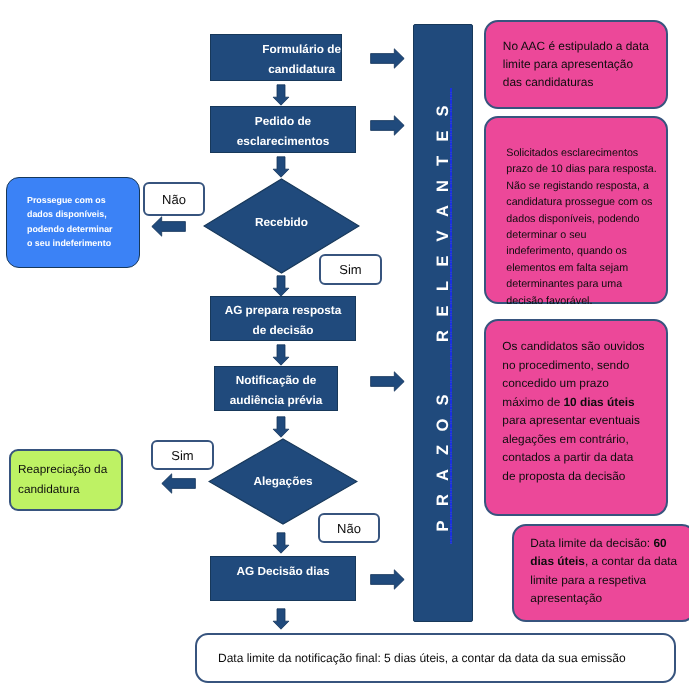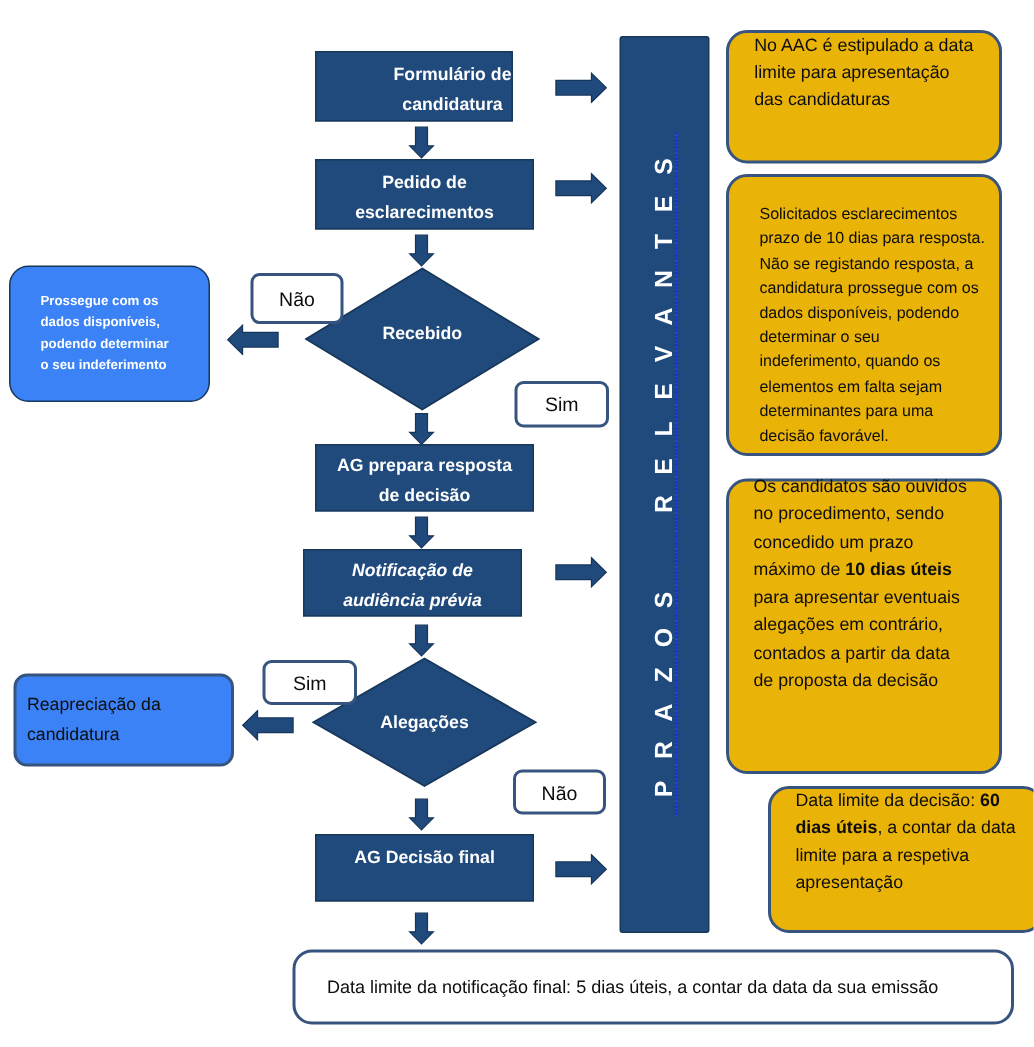--- a/index.html
+++ b/index.html
@@ -43,29 +43,29 @@
   }
   .outcome span{display:block;padding:0 0 0 0;}
 
   
   .wbox{
     position:absolute;background:#FFFFFF;
     border:2.3px solid #37547E;border-radius:6px;
     box-sizing:border-box;color:#0D0D0D;
     display:flex;align-items:center;justify-content:center;
   }
-  .branch{font-size:13px;margin-left:24px;}
+  .branch{font-size:13px;}
 
   
   .callout{
-    position:absolute;background:#eab308;
+    position:absolute;background:#ec4899;
     border:2.4px solid #37547E;border-radius:14px;
     box-sizing:border-box;color:#0D0D0D;
     font-size:12.6px;line-height:24px;
-    display:flex;align-items:flex-start;
+    display:flex;align-items:center;
   }
   .callout .inner{padding:0 0 0 16.5px;width:100%;box-sizing:border-box;
     white-space:nowrap;}
 
   
   #banner{
     position:absolute;background:#204A7C;
     border:1px solid #17385A;border-radius:2px;
   }
   #banner .btext{
@@ -138,21 +138,21 @@
   <div class="proc" style="left:210px;top:296px;width:146px;height:45px;">
     <span>AG prepara resposta<br>de decisão</span>
   </div>
 
   <div class="arrow" style="left:272px;top:344px;width:18px;height:22px;">
     <svg width="18" height="22" viewBox="0 0 18 22">
         <path d="M5 0.8 H13 V13.2 L16.9 13.2 L9 21.2 L1.1 13.2 L5 13.2 Z" fill="#204A7C" stroke="#15355A" stroke-width="0.8"></path>
       </svg>
   </div>
 
-  <div class="proc" style="left:202px;top:366px;width:146px;height:45px;font-style:italic;">
+  <div class="proc" style="left:214px;top:366px;width:124px;height:45px;">
     <span>Notificação de<br>audiência prévia</span>
   </div>
 
   <div class="arrow" style="left:272px;top:416px;width:18px;height:22px;">
     <svg width="18" height="22" viewBox="0 0 18 22">
         <path d="M5 0.8 H13 V13.2 L16.9 13.2 L9 21.2 L1.1 13.2 L5 13.2 Z" fill="#204A7C" stroke="#15355A" stroke-width="0.8"></path>
       </svg>
   </div>
 
   <div class="diamond" style="left:208px;top:438px;width:150px;height:87px;">
@@ -162,21 +162,21 @@
     <div class="dlabel" style="padding-bottom:1px">Alegações</div>
   </div>
 
   <div class="arrow" style="left:272px;top:532px;width:18px;height:22px;">
     <svg width="18" height="22" viewBox="0 0 18 22">
         <path d="M5 0.8 H13 V13.2 L16.9 13.2 L9 21.2 L1.1 13.2 L5 13.2 Z" fill="#204A7C" stroke="#15355A" stroke-width="0.8"></path>
       </svg>
   </div>
 
   <div class="proc" style="left:210px;top:556px;width:146px;height:45px;">
-    <span style="position:relative;top:-9px">AG Decisão final</span>
+    <span style="position:relative;top:-9px">AG Decisão dias</span>
   </div>
 
   <div class="arrow" style="left:272px;top:608px;width:18px;height:22px;">
     <svg width="18" height="22" viewBox="0 0 18 22">
         <path d="M5 0.8 H13 V13.2 L16.9 13.2 L9 21.2 L1.1 13.2 L5 13.2 Z" fill="#204A7C" stroke="#15355A" stroke-width="0.8"></path>
       </svg>
   </div>
 
   <div class="outcome" style="left:6px;top:177px;width:134px;height:91px;">
     <span style="padding-left:20px;position:relative;top:-1px;">Prossegue com os<br>dados disponíveis,<br>podendo determinar<br>o seu indeferimento</span>
@@ -189,21 +189,21 @@
   <div class="arrow" style="left:151px;top:216px;width:35px;height:21px;">
     <svg width="35" height="21" viewBox="0 0 35 21">
         <path d="M34.4 5.6 H10.7 V0.8 L0.8 10.5 L10.7 20.2 V15.4 H34.4 Z" fill="#204A7C" stroke="#15355A" stroke-width="0.8"></path>
       </svg>
   </div>
 
   <div class="wbox branch" style="left:319px;top:254px;width:63px;height:31px;">
     <span>Sim</span>
   </div>
 
-  <div class="outcome" style="left:9px;top:449px;width:147px;height:62px;background:#3b82f6;color:#0D0D0D;font-weight:normal;border:2.3px solid #37547E;border-radius:9px;">
+  <div class="outcome" style="left:9px;top:449px;width:114px;height:62px;background:#bef264;color:#0D0D0D;font-weight:normal;border:2.3px solid #37547E;border-radius:9px;">
     <span style="padding-left:7px;font-size:11.8px;line-height:19.6px;">Reapreciação da<br>candidatura</span>
   </div>
 
   <div class="wbox branch" style="left:151px;top:440px;width:63px;height:30px;">
     <span>Sim</span>
   </div>
 
   <div class="arrow" style="left:161px;top:473px;width:35px;height:21px;">
     <svg width="35" height="21" viewBox="0 0 35 21">
         <path d="M34.4 5.6 H10.7 V0.8 L0.8 10.5 L10.7 20.2 V15.4 H34.4 Z" fill="#204A7C" stroke="#15355A" stroke-width="0.8"></path>

